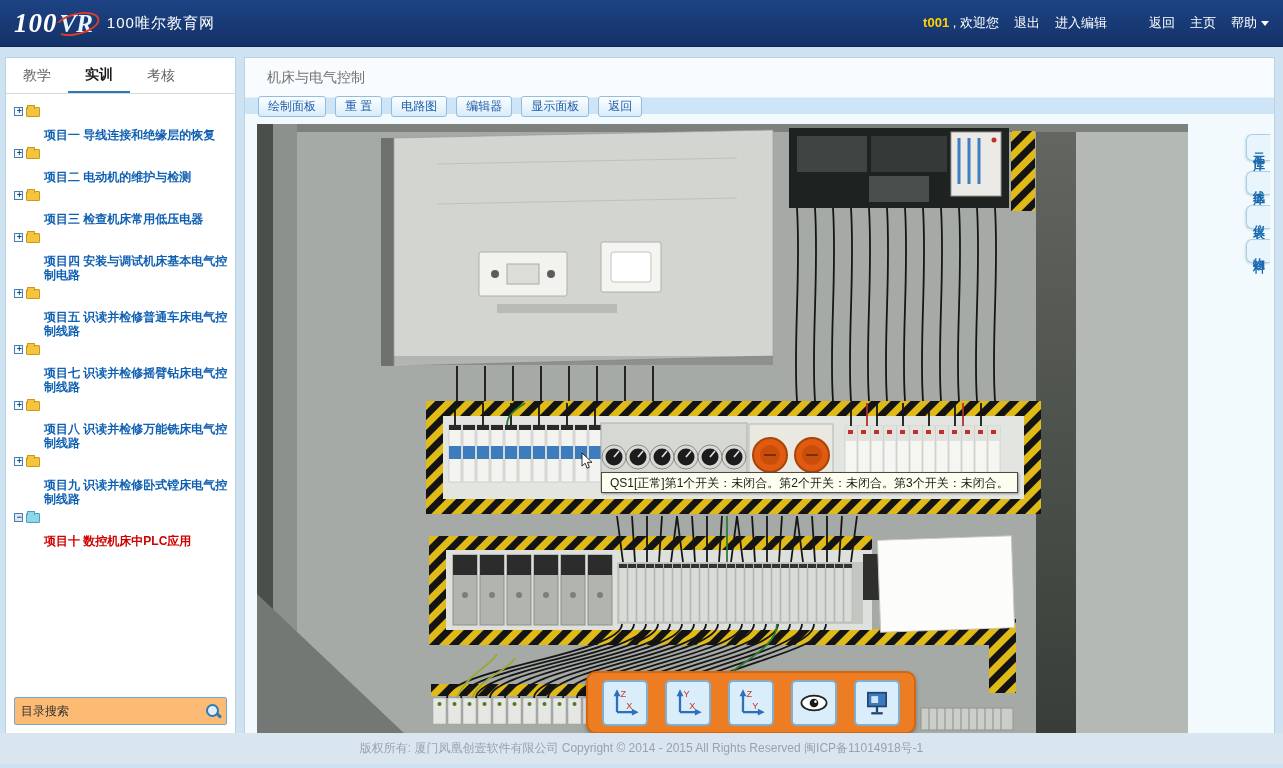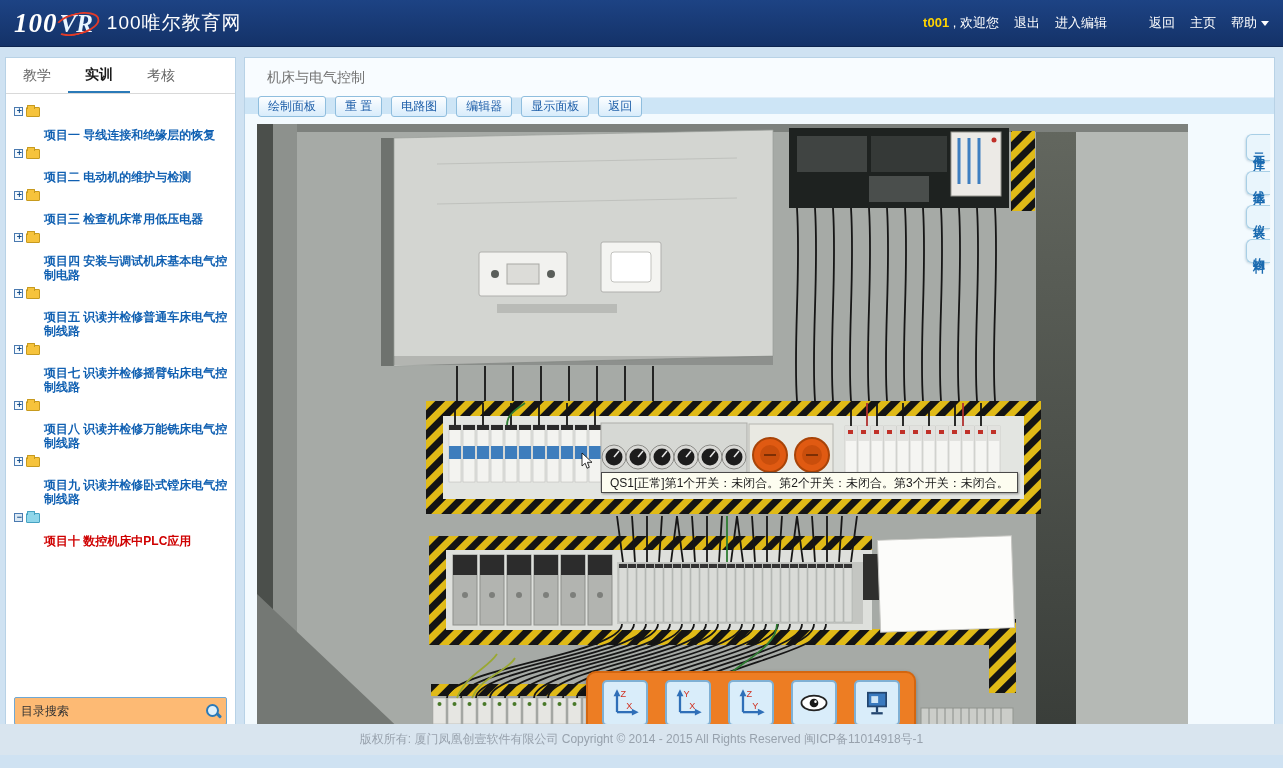--- a/index.html
+++ b/index.html
@@ -10,21 +10,21 @@
   
   .topbar { position:absolute; top:0; left:0; width:1283px; height:47px;
     background:linear-gradient(#1d4384,#143268); border-bottom:1px solid #0e2550;
     display:flex; align-items:center; color:#fff; }
   .logo { display:flex; align-items:baseline; margin-left:14px; font-style:italic; font-weight:bold;font-family:Liberation Serif, serif; }
   .logo-100 { font-size:27px; color:#ffffff; letter-spacing:1px; }
   .logo-vr { font-size:25px; color:#eaf6ff; position:relative; margin-left:2px; }
   .logo-vr::after { content:""; position:absolute; left:-6px; top:3px; width:42px; height:18px;
     border:2.5px solid #e23b28; border-left-color:transparent; border-radius:50%;
     transform:rotate(-14deg); pointer-events:none; }
-  .site-name { font-size:19px; margin-left:14px; letter-spacing:1px; }
+  .site-name { font-size:15px; margin-left:14px; letter-spacing:1px; }
   .topbar-right { margin-left:auto; display:flex; align-items:center; font-size:13px; margin-right:14px; }
   .topbar-right a { color:#fff; text-decoration:none; margin-left:15px; cursor:pointer; }
   .username { color:#ffd400; font-weight:bold; }
   .welcome { color:#fff; }
   .gap-large { margin-left:42px !important; }
   .caret { display:inline-block; width:0; height:0; border-left:4px solid transparent;
     border-right:4px solid transparent; border-top:5px solid #fff; margin-left:4px; vertical-align:middle; }
 
   
   .sidebar { position:absolute; left:5px; top:57px; width:231px; height:679px;
@@ -82,21 +82,21 @@
   .view-btn { width:46px; height:46px; background:#d9edfa; border:2px solid #7fb0d4; border-radius:5px;
     display:flex; align-items:center; justify-content:center; cursor:pointer; padding:0; }
 
   .right-tabs { position:absolute; right:4px; top:76px; display:flex; flex-direction:column; gap:10px; z-index:5; }
   .rtab { writing-mode:vertical-rl; text-orientation:upright; letter-spacing:3px;
     background:#e9f5fc; border:1px solid #a8cfe6; border-right:none; border-radius:6px 0 0 6px;
     color:#1a6ab0; font-size:12px; font-weight:bold; padding:8px 3px; cursor:pointer; text-align:center;
     box-shadow:-1px 1px 2px rgba(90,130,160,.25); }
 
   
-  .footer { position:absolute; left:0; bottom:13px; width:1283px; height:31px; background:#d9e5ef;
+  .footer { position:absolute; left:0; bottom:4px; width:1283px; height:31px; background:#d9e5ef;
     display:flex; align-items:center; justify-content:center; font-size:12px; color:#98a2ad; }
 </style>
 </head>
 <body>
 
 <div class="page">
 
   <div class="topbar">
     <div class="logo">
       <span class="logo-100">100</span>

